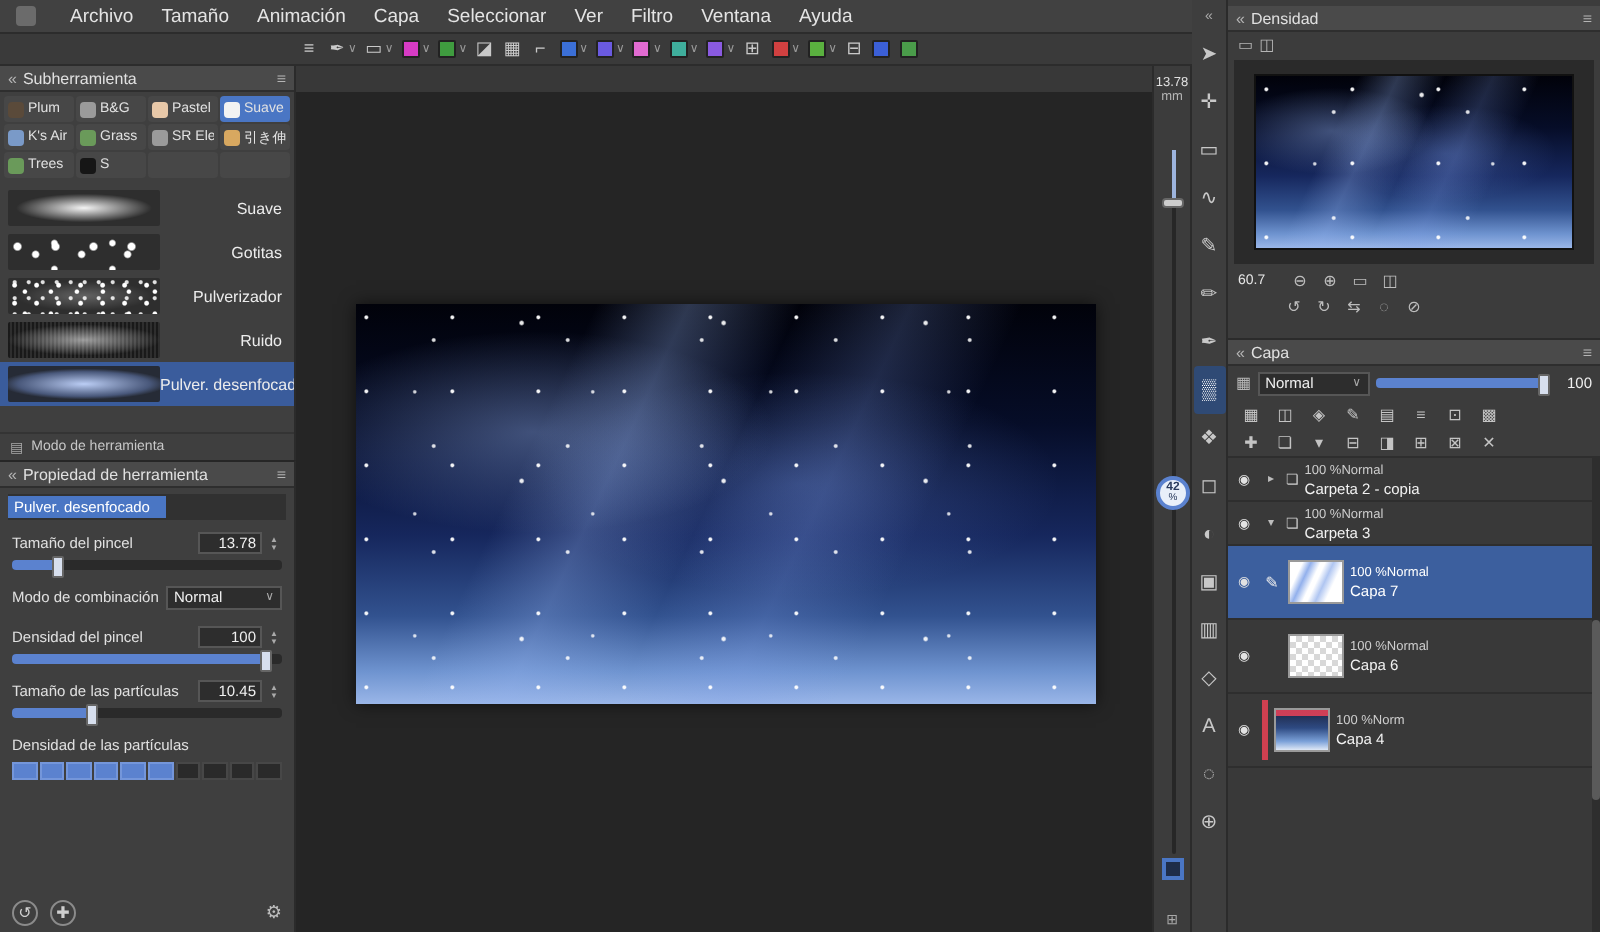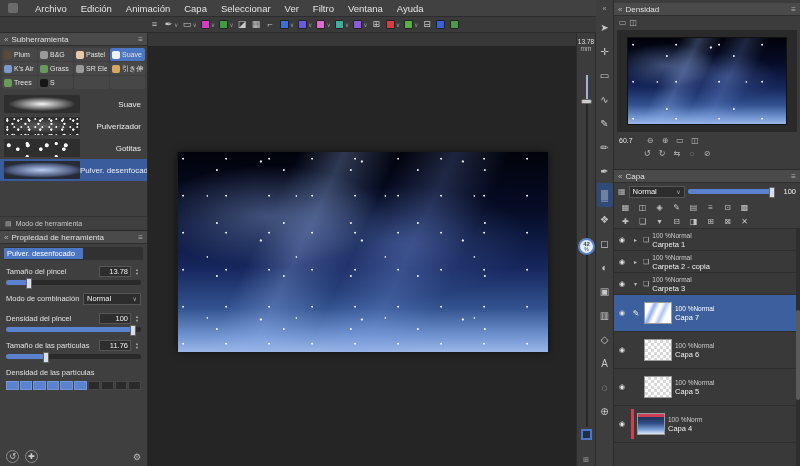--- a/index.html
+++ b/index.html
@@ -164,21 +164,21 @@
 </head>
 <body>
 
 <div id="root">
 
   <div id="menubar">
     <span id="app-icon"></span>
     <span id="menu-items">
 
     <span class="menu-item">Archivo</span>
-        <span class="menu-item">Edición</span>
+        <span class="menu-item">Tamaño</span>
         <span class="menu-item">Animación</span>
         <span class="menu-item">Capa</span>
         <span class="menu-item">Seleccionar</span>
         <span class="menu-item">Ver</span>
         <span class="menu-item">Filtro</span>
         <span class="menu-item">Ventana</span>
         <span class="menu-item">Ayuda</span>
       </span>
   </div>
 
@@ -354,29 +354,33 @@
         </div>
       </div>
     <div id="st-list">
 
         <div class="st-row">
           <span class="st-preview p-soft"></span>
           <span class="st-name">Suave</span>
         </div>
 
         <div class="st-row">
+          <span class="st-preview p-drops"></span>
+          <span class="st-name">Gotitas</span>
+        </div>
+
+        <div class="st-row">
           <span class="st-preview p-spray"></span>
           <span class="st-name">Pulverizador</span>
         </div>
 
         <div class="st-row">
-          <span class="st-preview p-drops"></span>
-          <span class="st-name">Gotitas</span>
-        </div>
-
+          <span class="st-preview p-noise"></span>
+          <span class="st-name">Ruido</span>
+        </div>
 
         <div class="st-row selected">
           <span class="st-preview p-blur"></span>
           <span class="st-name">Pulver. desenfocado</span>
         </div>
       </div>
     <div id="st-footer">
       <span class="ft-ico">▤</span>
       <span>Modo de herramienta</span>
     </div>
@@ -427,21 +431,21 @@
             </span>
         </div>
         <div class="tp-slider">
             <span class="tp-fill w95"></span>
           </div>
       </div>
 
       <div class="tp-field">
         <div class="tp-row">
           <span class="tp-label">Tamaño de las partículas</span>
-          <span class="tp-value">11.76</span>
+          <span class="tp-value">10.45</span>
           <span class="tp-spin">
               <span>▲</span>
               <span>▼</span>
             </span>
         </div>
         <div class="tp-slider">
             <span class="tp-fill w30"></span>
           </div>
       </div>
 
@@ -663,29 +667,20 @@
           <span class="la-ico">
             <span>⊠</span>
           </span>
           <span class="la-ico">
             <span>✕</span>
           </span>
         </div>
 
       <div class="layer-list">
 
-        <div class="lrow folder">
-          <span class="eye">◉</span>
-          <span class="tog">▸</span>
-          <span class="fold-ico">❏</span>
-          <span class="l2">
-              <span class="l-mode">100 %Normal</span>
-              <span class="l-name">Carpeta 1</span>
-            </span>
-        </div>
 
         <div class="lrow folder">
           <span class="eye">◉</span>
           <span class="tog">▸</span>
           <span class="fold-ico">❏</span>
           <span class="l2">
               <span class="l-mode">100 %Normal</span>
               <span class="l-name">Carpeta 2 - copia</span>
             </span>
         </div>
@@ -713,29 +708,20 @@
         <div class="lrow layer">
           <span class="eye">◉</span>
           <span class="spacer10"></span>
           <span class="lthumb checker"></span>
           <span class="l2">
               <span class="l-mode">100 %Normal</span>
               <span class="l-name">Capa 6</span>
             </span>
         </div>
 
-        <div class="lrow layer">
-          <span class="eye">◉</span>
-          <span class="spacer10"></span>
-          <span class="lthumb checker"></span>
-          <span class="l2">
-              <span class="l-mode">100 %Normal</span>
-              <span class="l-name">Capa 5</span>
-            </span>
-        </div>
 
         <div class="lrow layer">
           <span class="eye">◉</span>
           <span class="tag-red"></span>
           <span class="lthumb thumb-capa4"></span>
           <span class="l2">
               <span class="l-mode">100 %Norm</span>
               <span class="l-name">Capa 4</span>
             </span>
         </div>

